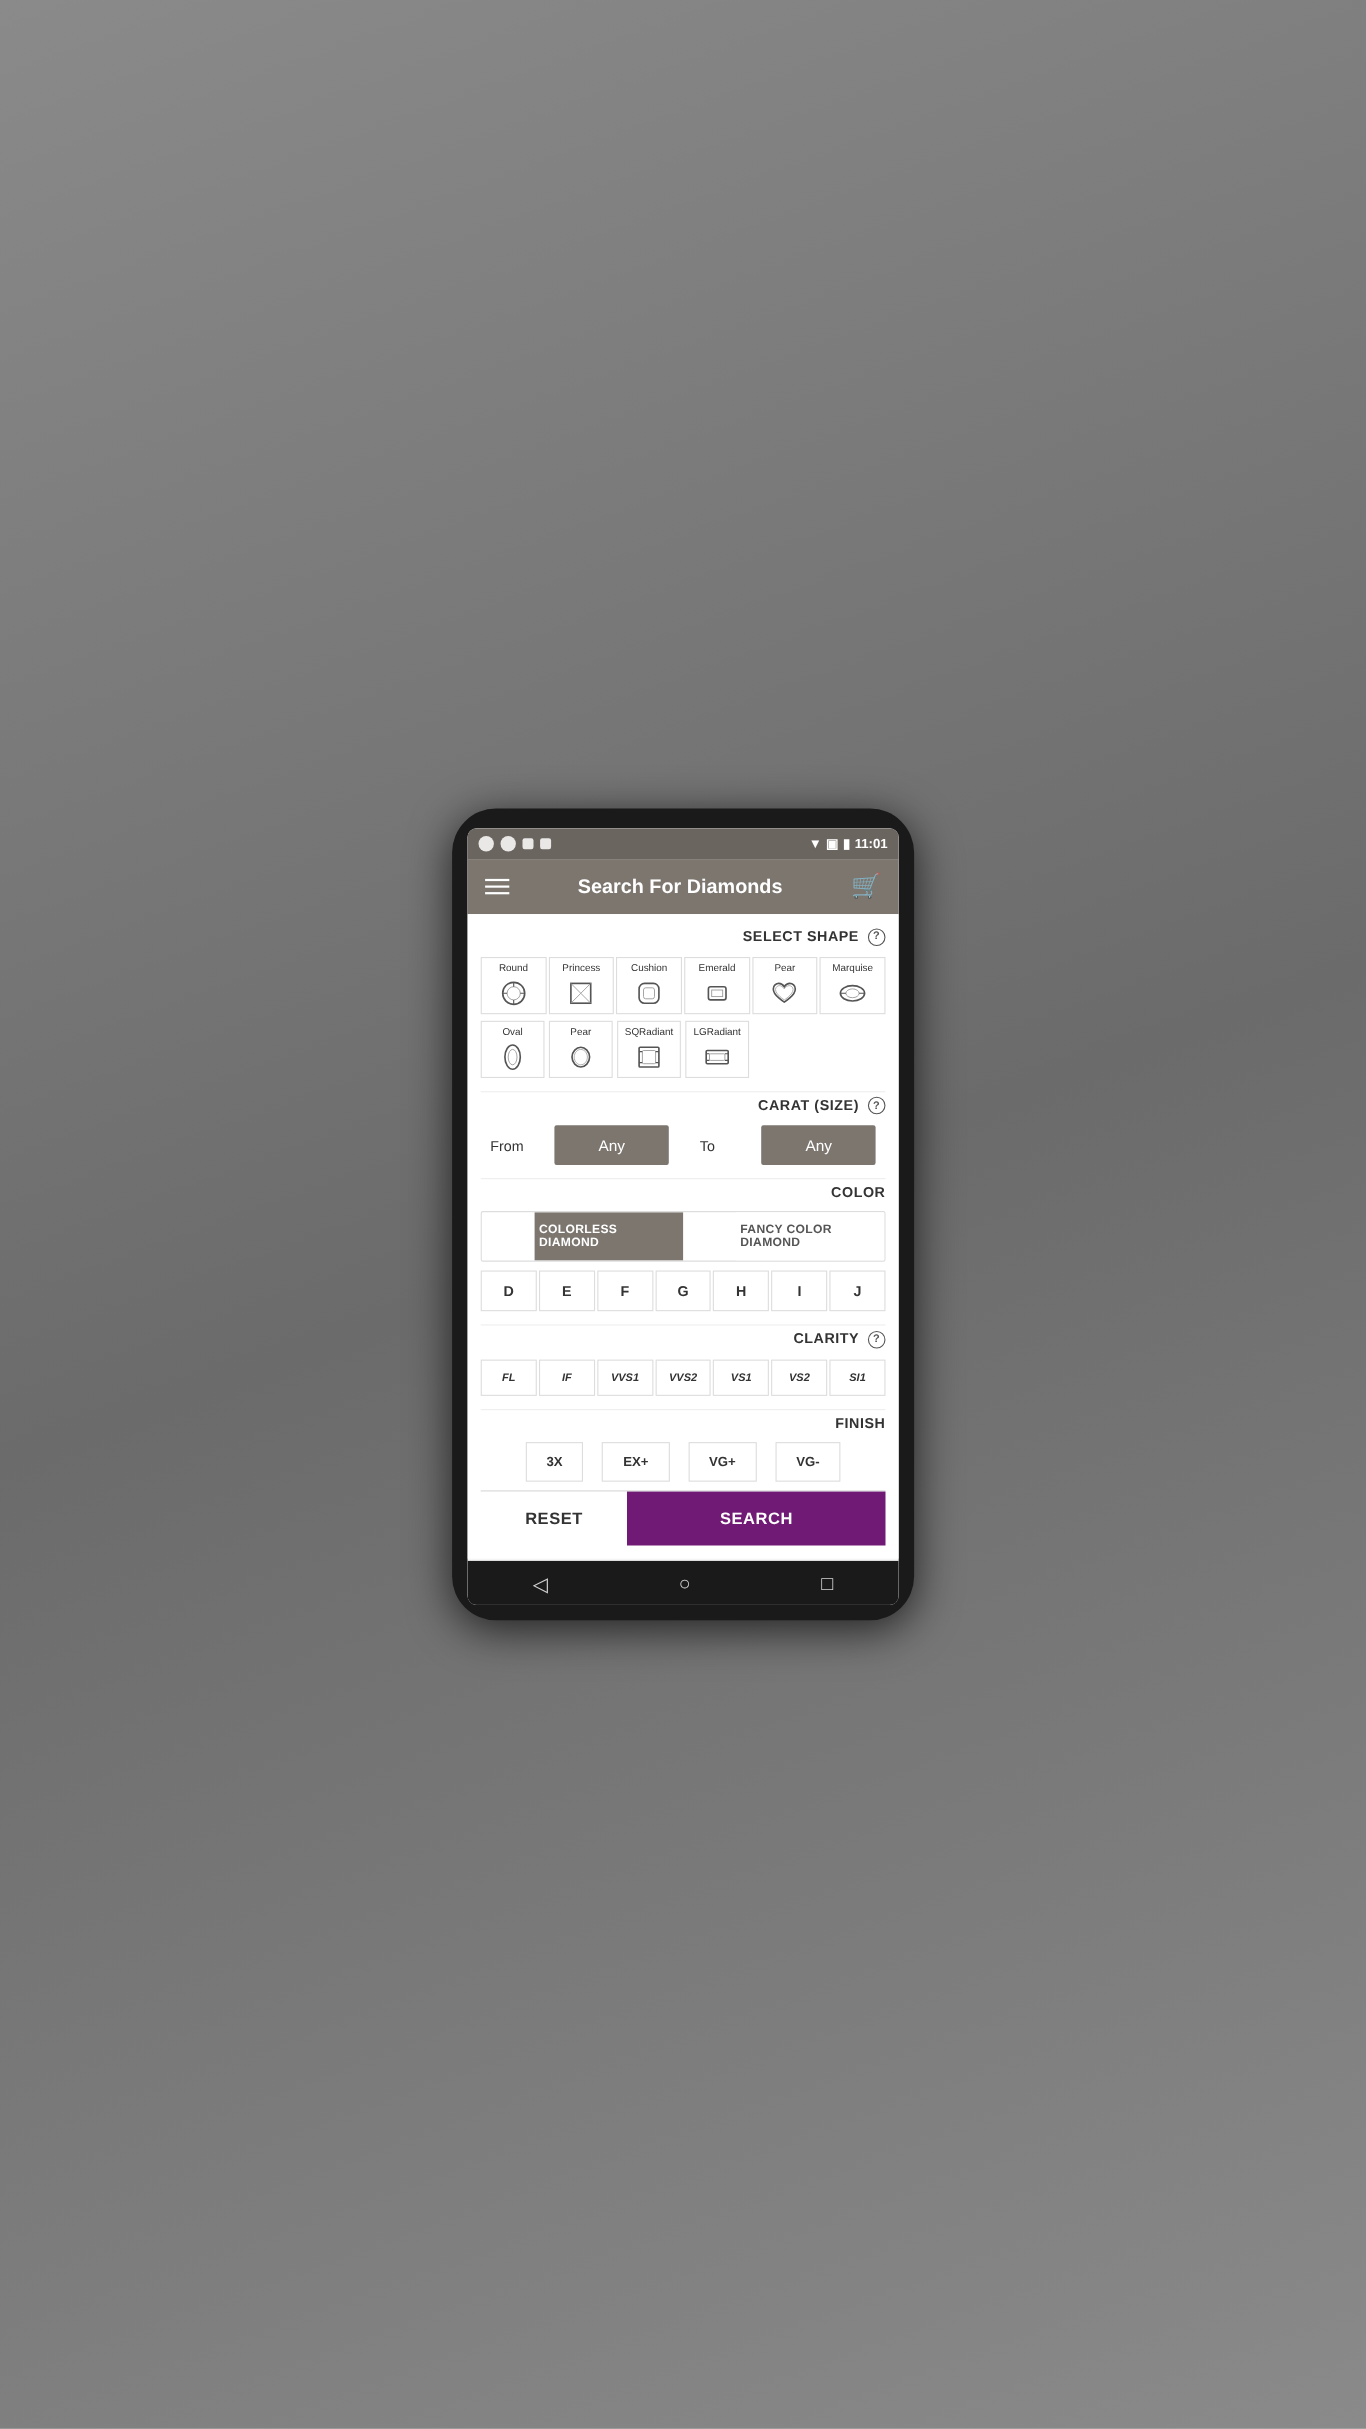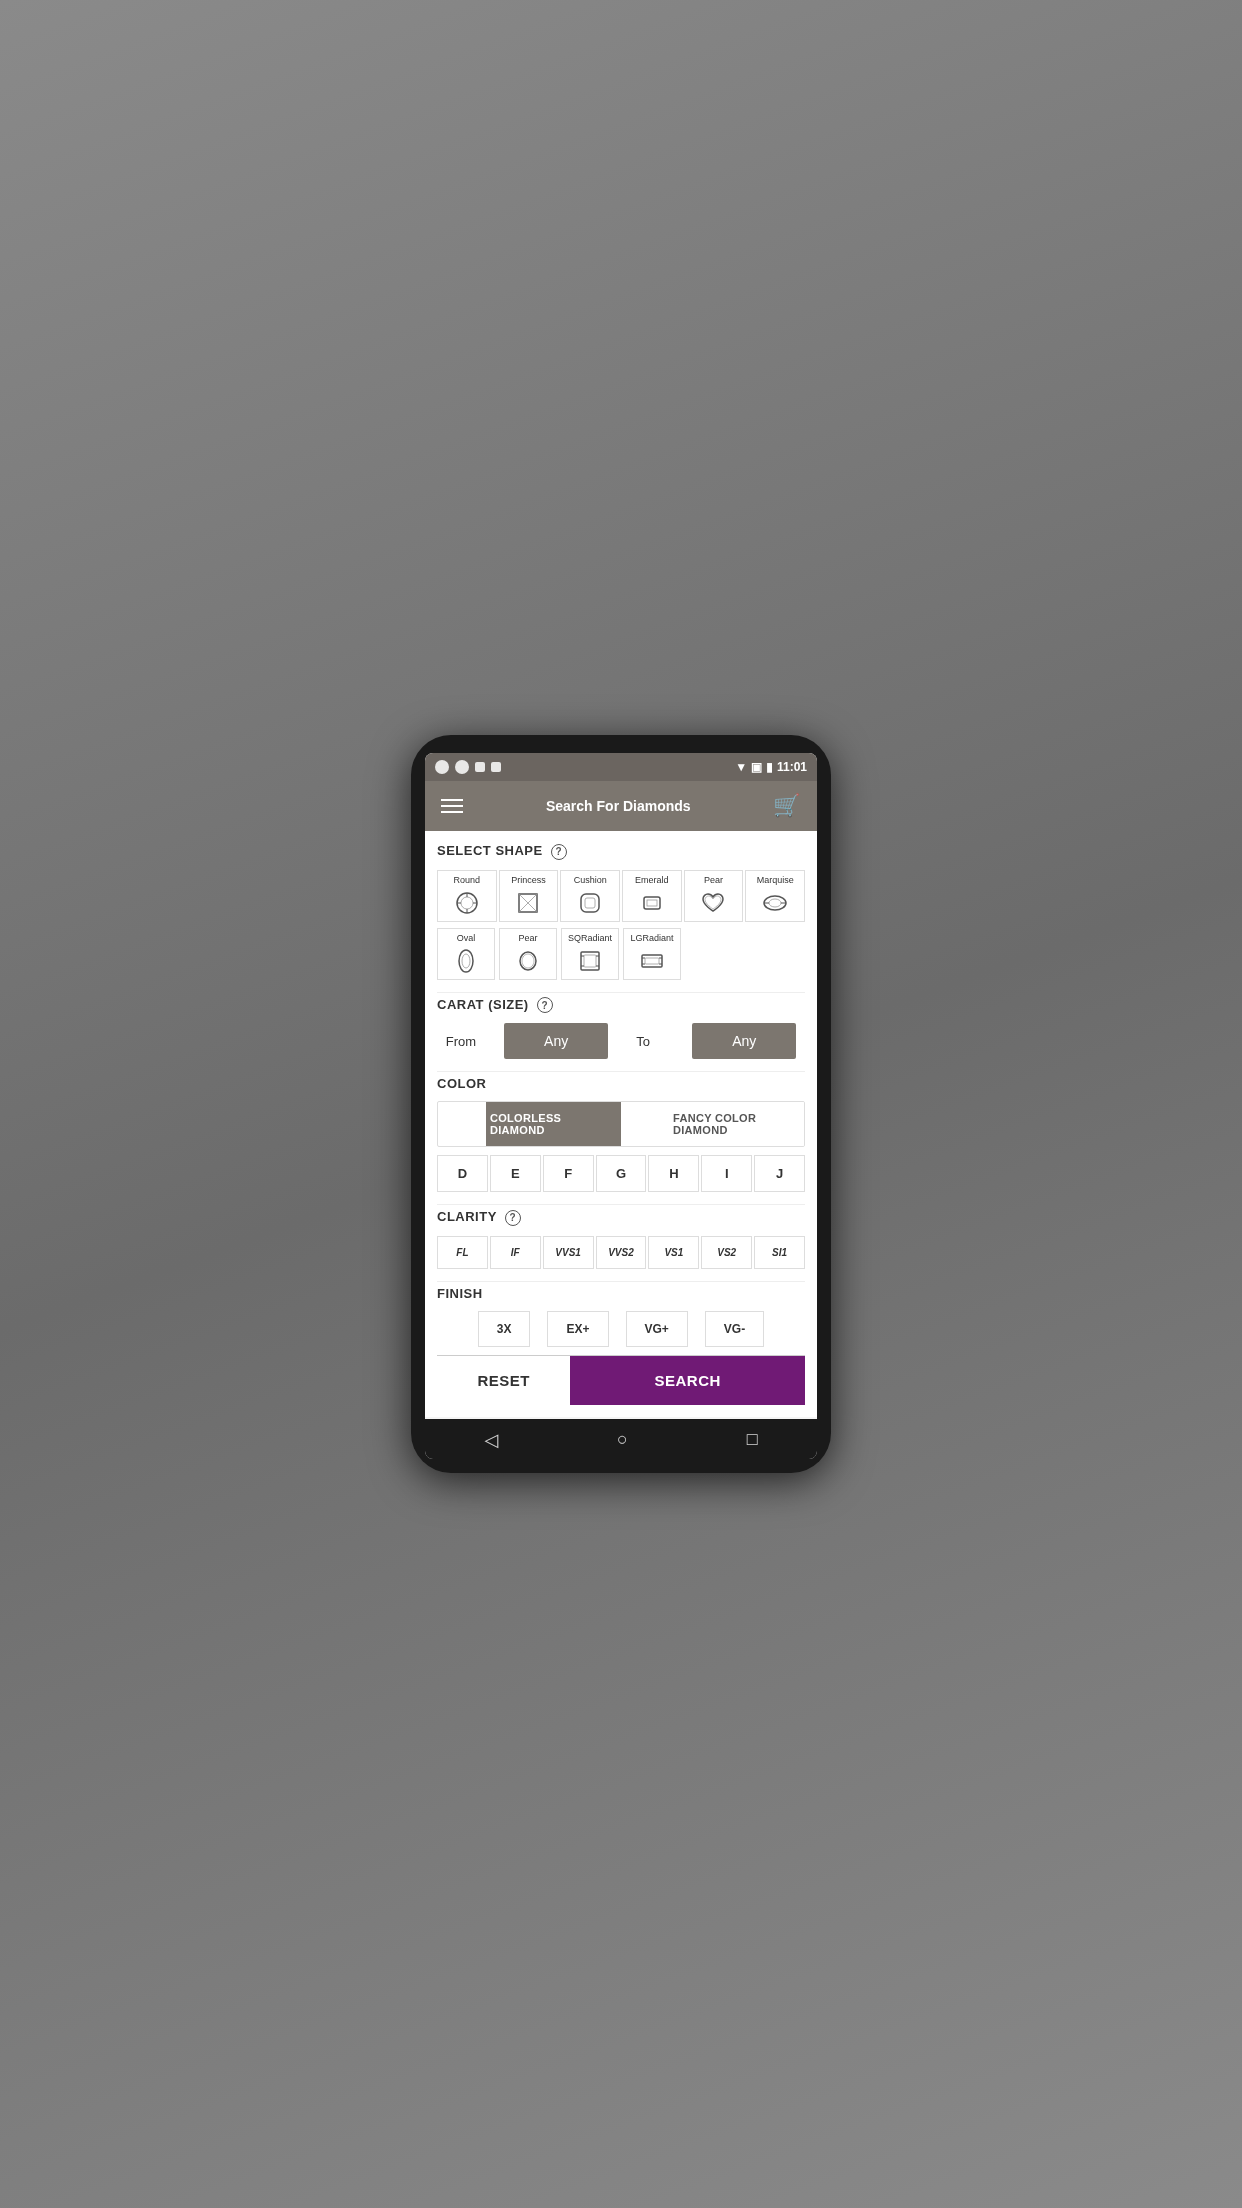--- a/index.html
+++ b/index.html
@@ -62,21 +62,21 @@
     
     .app-bar {
       background: #7c766f;
       display: flex;
       align-items: center;
       justify-content: space-between;
       padding: 12px 16px;
     }
     .app-bar-title {
       color: white;
-      font-size: 14px;
+      font-size: 18px;
       font-weight: bold;
     }
     .hamburger-icon {
       display: flex;
       flex-direction: column;
       gap: 4px;
       cursor: pointer;
     }
     .hamburger-line {
       width: 22px;
@@ -88,21 +88,21 @@
       font-size: 22px;
       cursor: pointer;
     }
     
     .content {
       background: white;
       padding: 12px;
       overflow-y: auto;
     }
     .section-title {
-      text-align: left;
+      text-align: right;
       font-size: 13px;
       font-weight: bold;
       color: #333;
       margin-bottom: 10px;
       letter-spacing: 0.5px;
     }
     .help-icon {
       display: inline-flex;
       align-items: center;
       justify-content: center;

